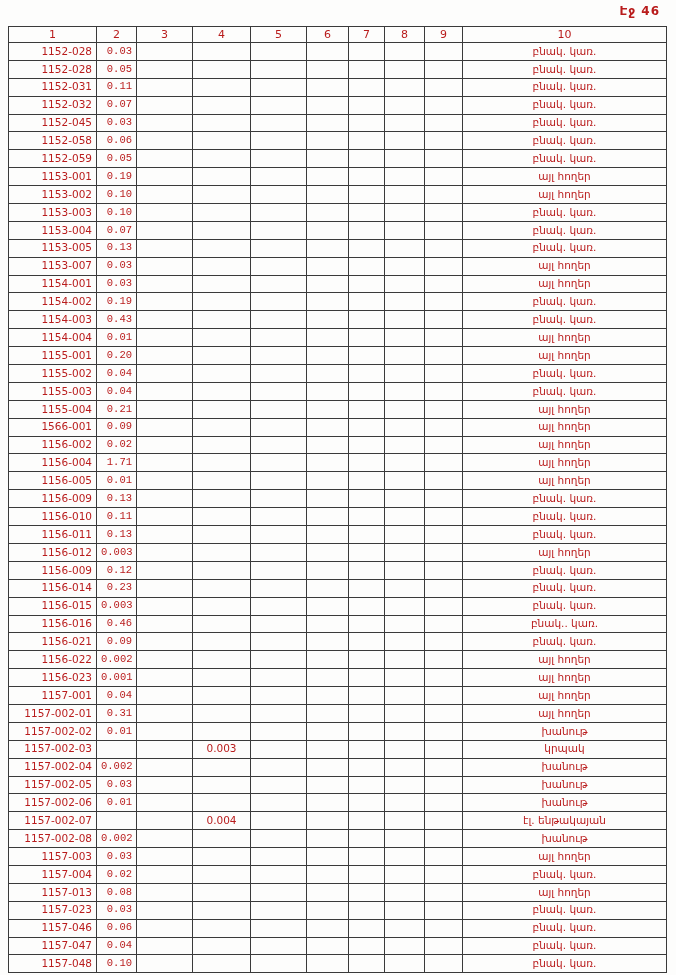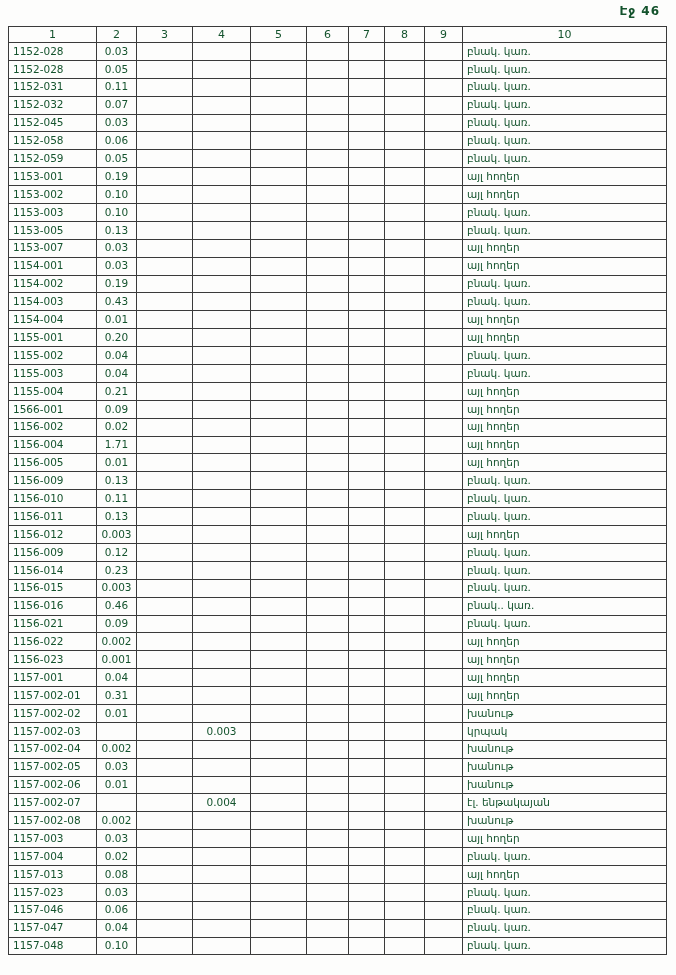--- a/index.html
+++ b/index.html
@@ -7,21 +7,21 @@
     padding: 0;
     background: #e8e8e8;
   }
   .page {
     position: relative;
     width: 676px;
     height: 975px;
     margin: 0 auto;
     background: #fdfdfc;
     font-family: "DejaVu Sans", sans-serif;
-    color: #14532d;
+    color: #b91c1c;
     overflow: hidden;
   }
   .page-label {
     position: absolute;
     top: 4px;
     right: 16px;
     font-size: 12px;
     font-weight: bold;
     letter-spacing: 1px;
   }
@@ -44,24 +44,24 @@
     white-space: nowrap;
     vertical-align: middle;
   }
   table.records th {
     font-weight: normal;
     text-align: center;
     font-size: 11px;
     height: 12px;
   }
   
-  td.c1  { text-align: left; margin-top: 22px;  }
-  td.c2  { text-align: center; }
+  td.c1  { text-align: right; margin-top: 22px;  }
+  td.c2  { text-align: right; font-family: Liberation Mono, monospace; }
   td.c3, td.c4, td.c5, td.c6, td.c7, td.c8, td.c9 { text-align: center; }
-  td.c10 { text-align: left; }
+  td.c10 { text-align: center; }
   
   col.w1  { width: 88px;  }
   col.w2  { width: 40px;  }
   col.w3  { width: 56px;  }
   col.w4  { width: 58px;  }
   col.w5  { width: 56px;  }
   col.w6  { width: 42px;  }
   col.w7  { width: 36px;  }
   col.w8  { width: 40px;  }
   col.w9  { width: 38px;  }
@@ -216,20 +216,32 @@
           <td class="c3"></td>
           <td class="c4"></td>
           <td class="c5"></td>
           <td class="c6"></td>
           <td class="c7"></td>
           <td class="c8"></td>
           <td class="c9"></td>
           <td class="c10">բնակ. կառ.</td>
         </tr>
         <tr>
+          <td class="c1">1153-004</td>
+          <td class="c2">0.07</td>
+          <td class="c3"></td>
+          <td class="c4"></td>
+          <td class="c5"></td>
+          <td class="c6"></td>
+          <td class="c7"></td>
+          <td class="c8"></td>
+          <td class="c9"></td>
+          <td class="c10">բնակ. կառ.</td>
+        </tr>
+        <tr>
           <td class="c1">1153-005</td>
           <td class="c2">0.13</td>
           <td class="c3"></td>
           <td class="c4"></td>
           <td class="c5"></td>
           <td class="c6"></td>
           <td class="c7"></td>
           <td class="c8"></td>
           <td class="c9"></td>
           <td class="c10">բնակ. կառ.</td>

